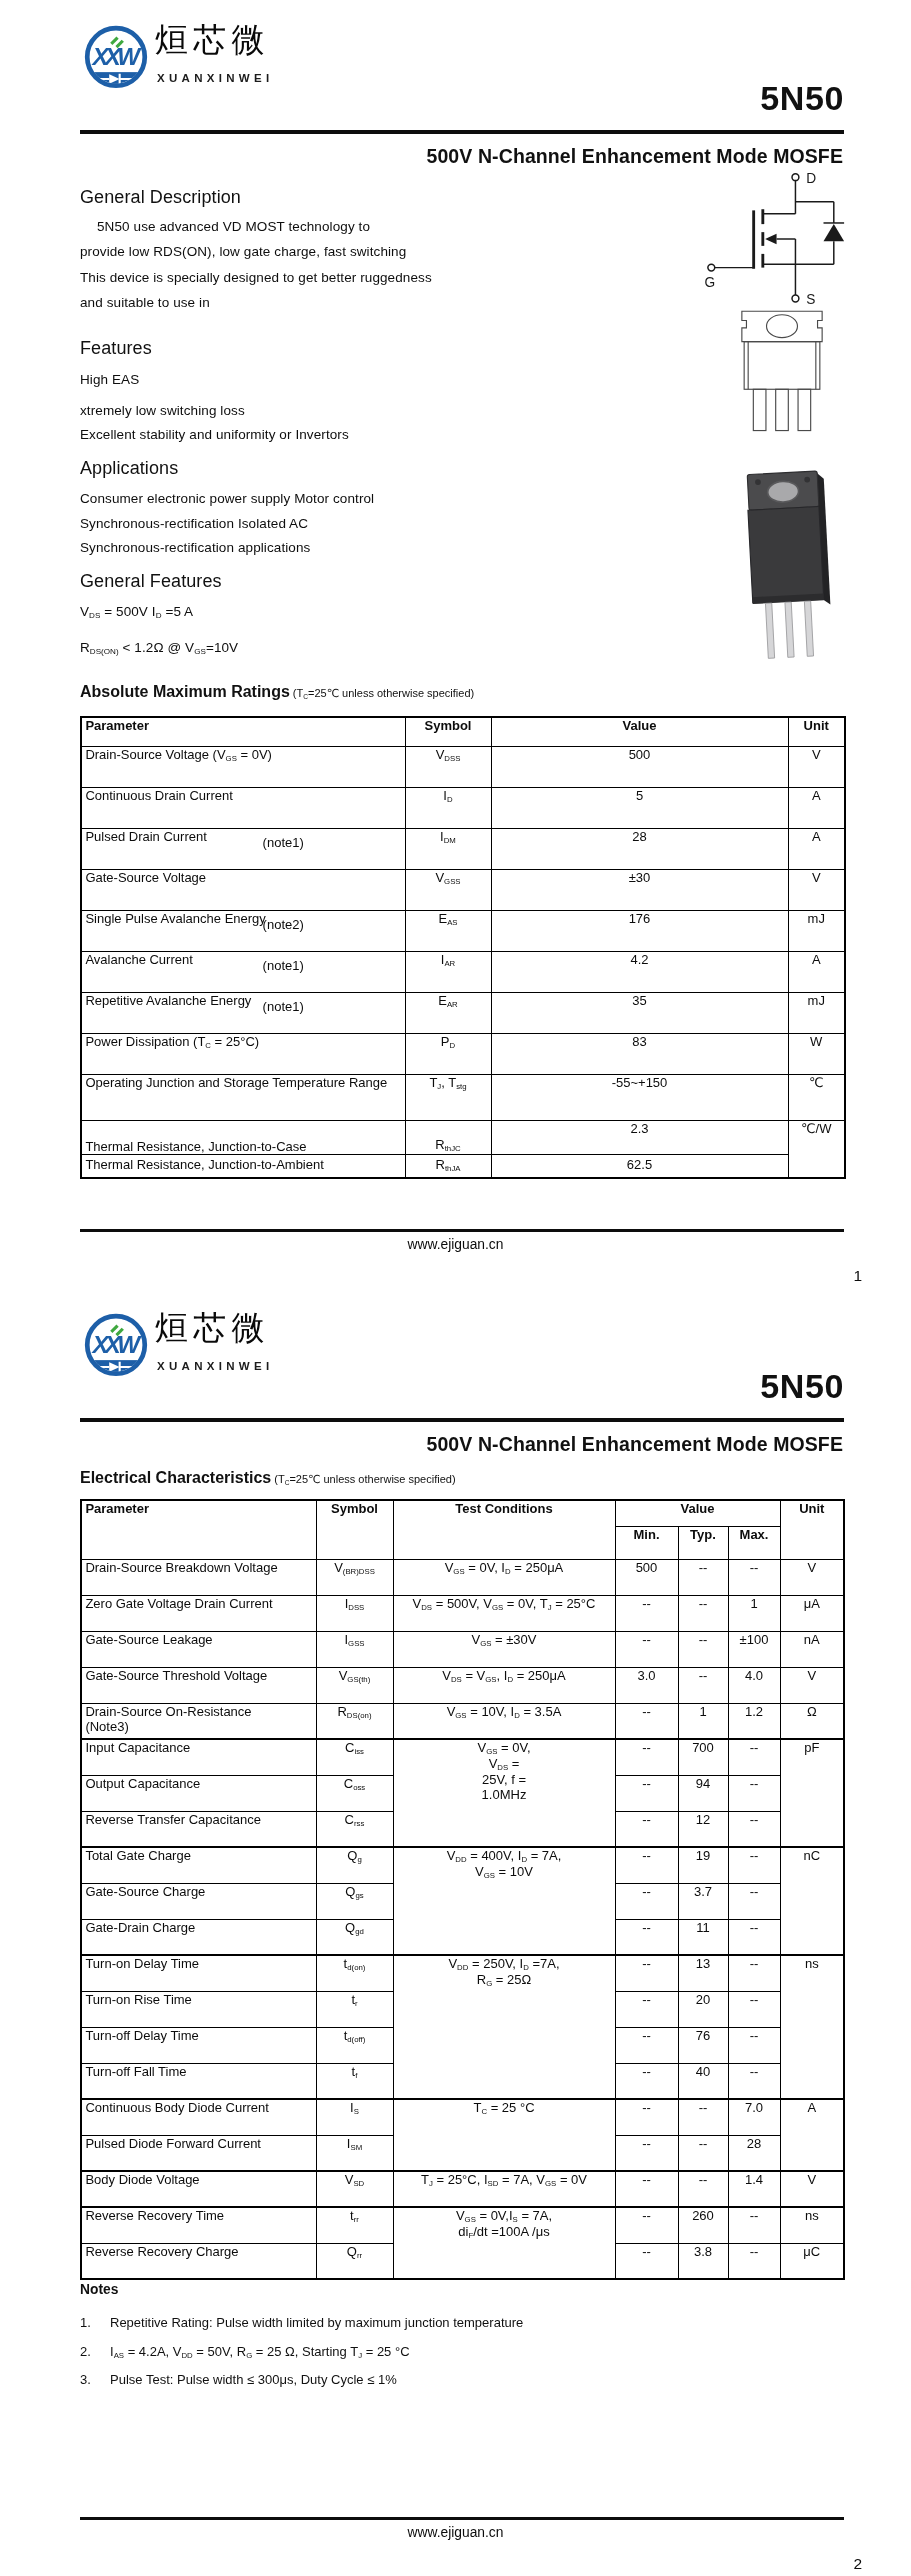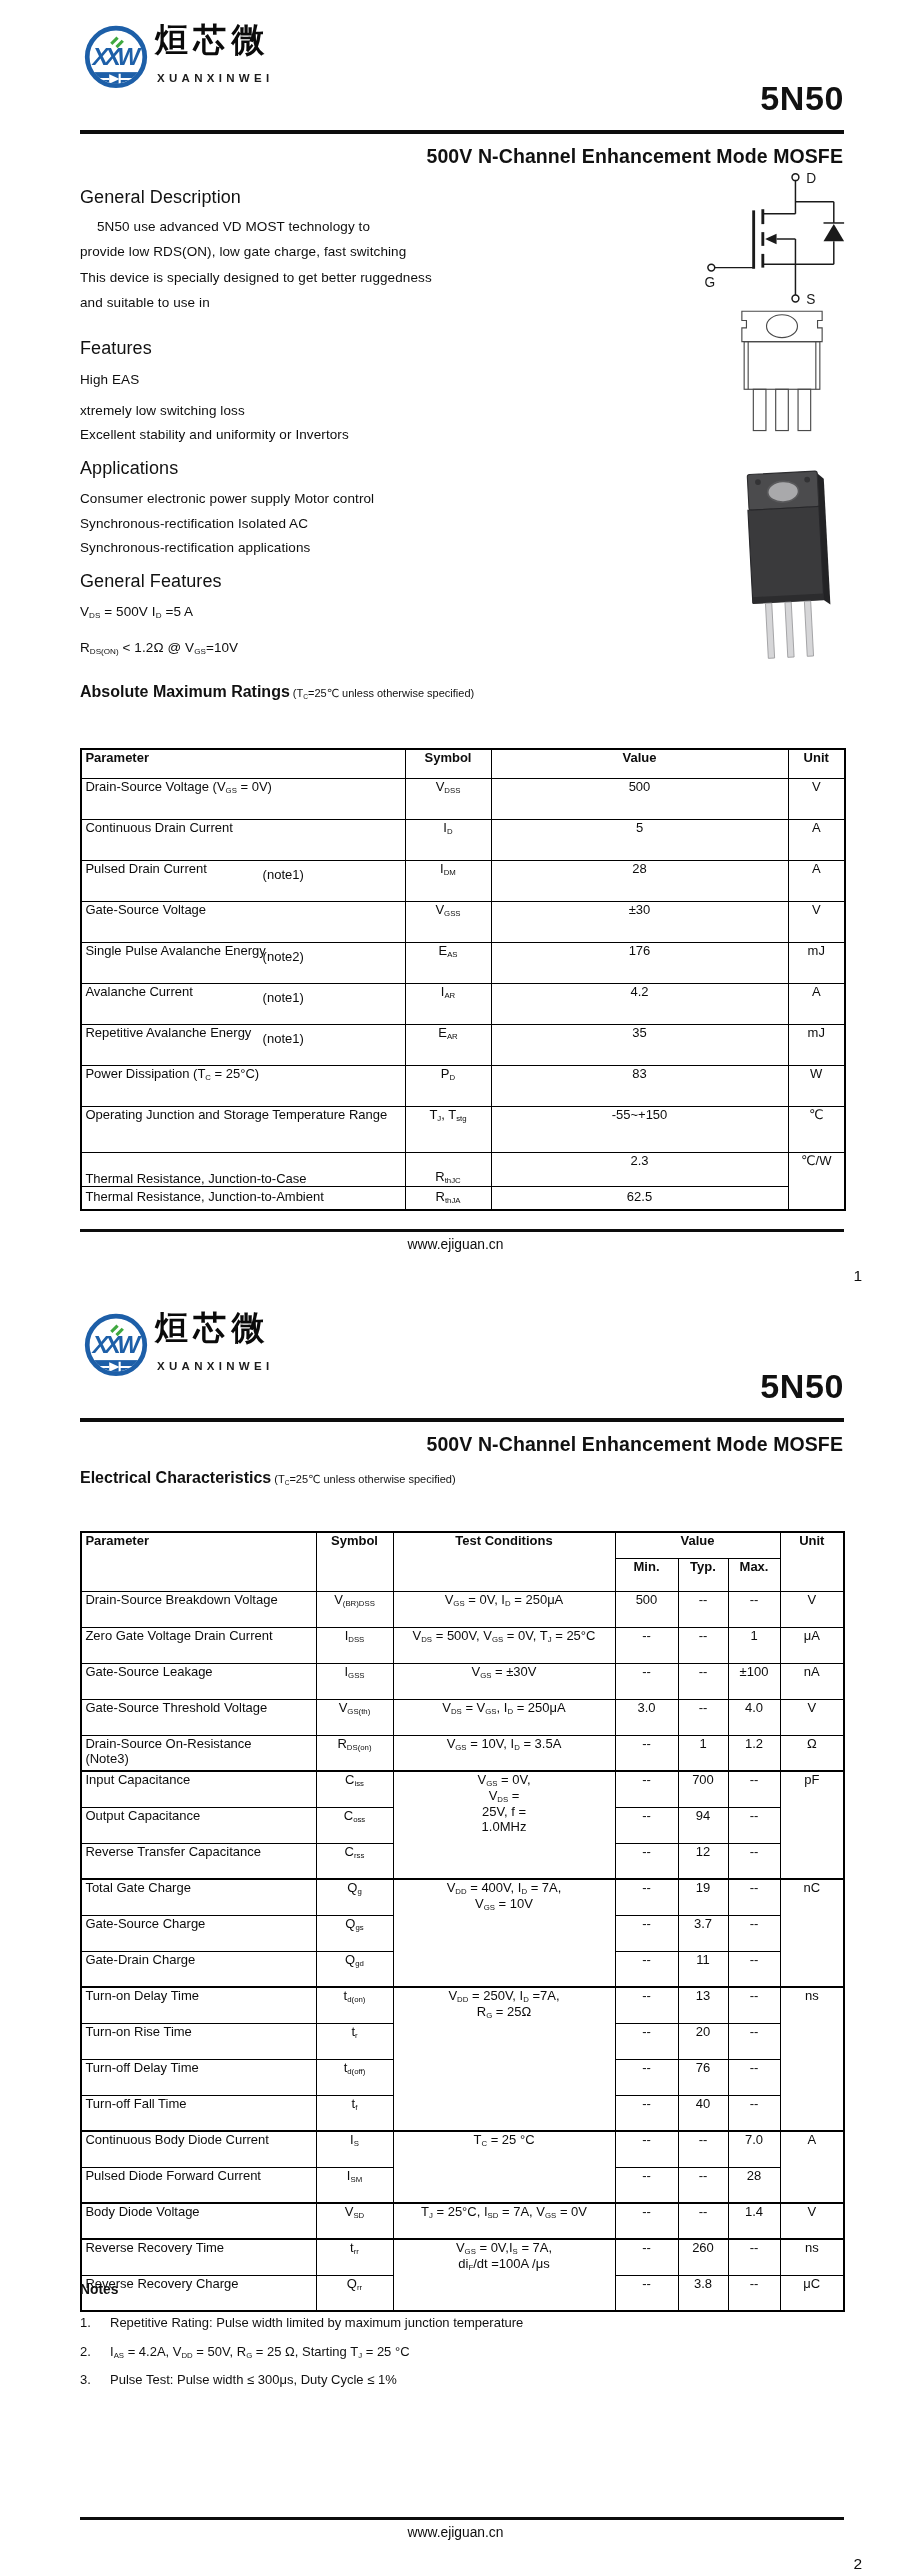--- a/index.html
+++ b/index.html
@@ -4,33 +4,33 @@
 <title>5N50 Datasheet</title>
 <style>
   html,body{margin:0;padding:0;background:#fff;}
   body{width:911px;font-family:"Liberation Sans","DejaVu Sans",sans-serif;color:#111;}
   .page{position:relative;width:911px;height:1288px;background:#fff;overflow:hidden;}
   .abs{position:absolute;}
   sub{font-size:0.6em;vertical-align:-0.28em;letter-spacing:0;}
 
   
   .logo-wrap{left:82px;top:22px;width:275px;height:86px;}
-  .logo-cn{position:absolute;left:73px;top:1.1px;font-size:33px;font-weight:700;color:#0a0a0a;letter-spacing:5.2px;line-height:1;}
+  .logo-cn{position:absolute;left:73px;top:1.1px;font-size:33px;font-weight:400;color:#0a0a0a;letter-spacing:5.2px;line-height:1;}
   .logo-en{position:absolute;left:75px;top:50px;font-size:11.5px;font-weight:600;color:#1c1c1c;letter-spacing:4.3px;}
   .part-number{right:67px;top:81px;font-size:34px;font-weight:700;line-height:1;letter-spacing:0.6px;}
   .head-rule{left:80px;width:764px;top:130px;height:4px;background:#0d0d0d;}
   .subtitle{right:68px;top:145px;font-size:19.5px;font-weight:700;letter-spacing:0.1px;}
 
   
   .sec-title{left:80px;font-size:18px;font-weight:400;letter-spacing:0.1px;}
   .body-line{left:80px;font-size:13.5px;color:#0e0e0e;letter-spacing:0.1px;}
   .indent{padding-left:17px;}
 
   
-  table.ds{border-collapse:collapse;table-layout:fixed;background:#fff;margin-top:32px;}
+  table.ds{border-collapse:collapse;table-layout:fixed;background:#fff;}
   table.ds td{border:1.1px solid #000;border-top-width:1.7px;border-bottom-width:1.7px;font-size:13px;color:#0c0c0c;padding:0 3.4px;vertical-align:top;overflow:hidden;}
   table.ds{border:2.3px solid #000;}
   td.left{text-align:left;padding-left:5.7px;}
   td.ctr{text-align:center;}
   td.vtop{vertical-align:top;padding-top:6.3px;}
   td.vmid{vertical-align:middle;}
   td.vbot{vertical-align:bottom;padding-bottom:4.6px;}
   td.hdr{font-weight:700;font-size:13.5px;}
   .prewrap{white-space:pre-line;}
   .pcell{position:relative;}

